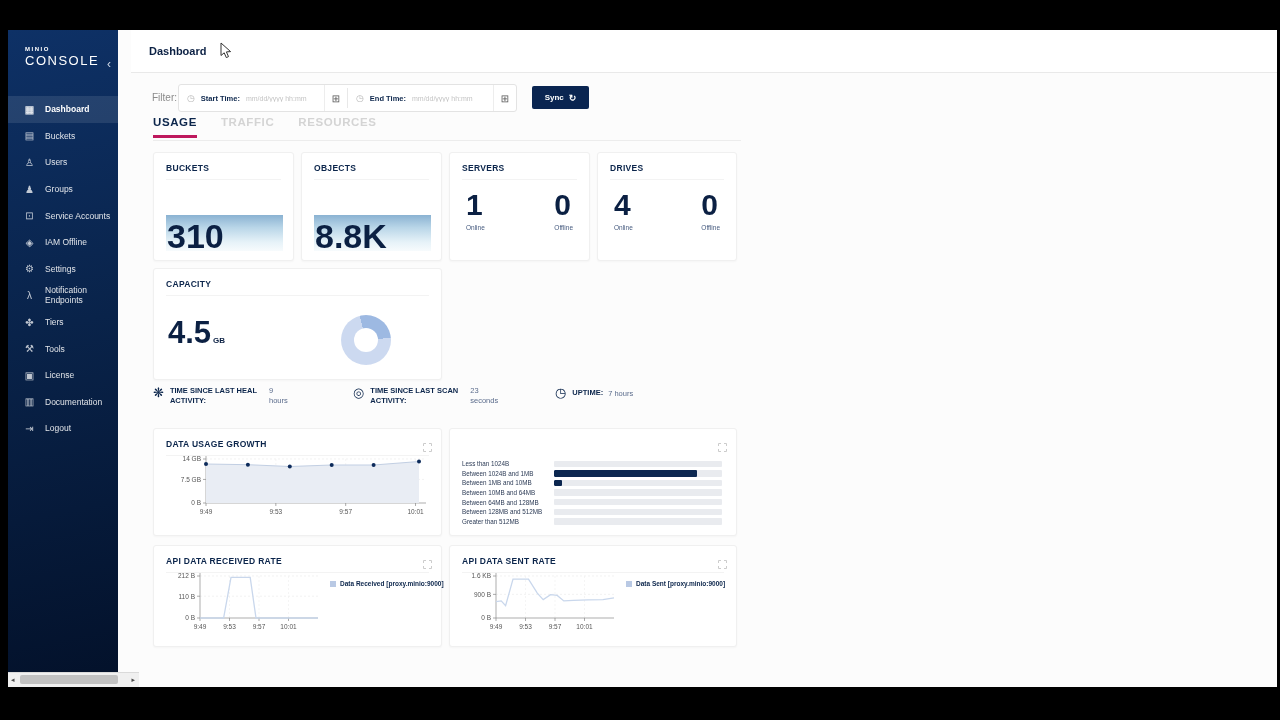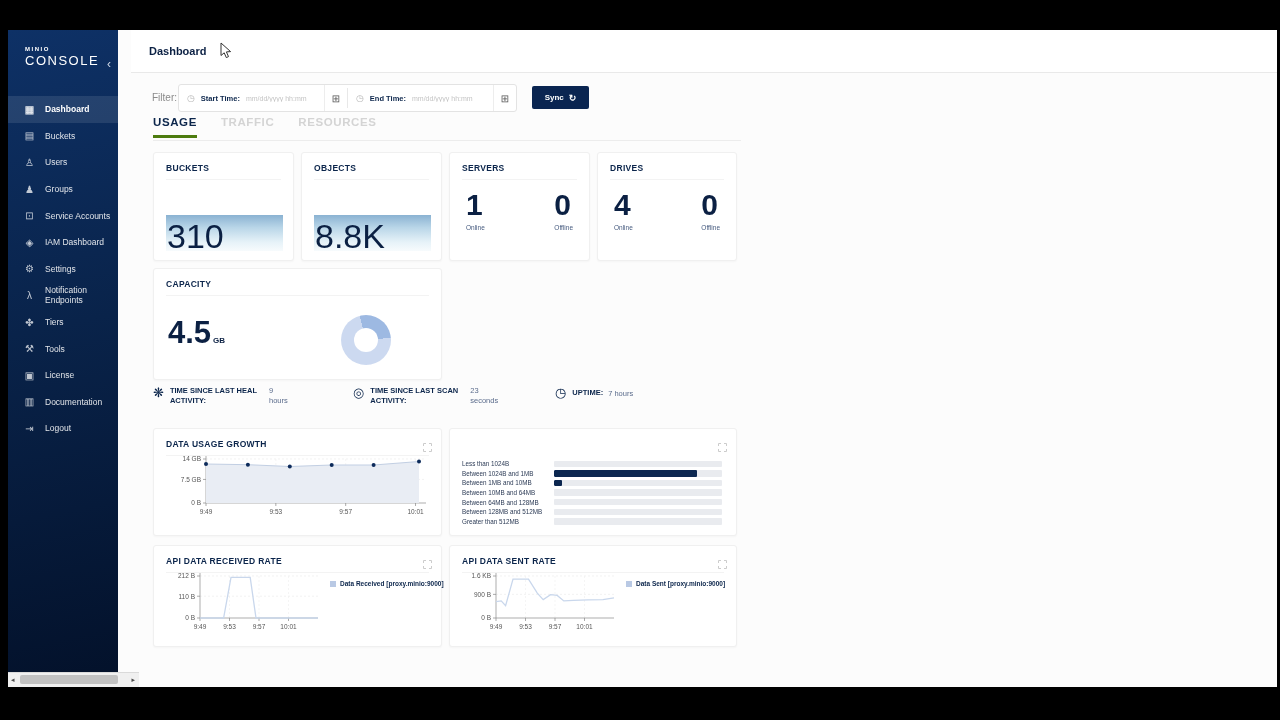--- a/index.html
+++ b/index.html
@@ -43,21 +43,21 @@
     border-left:1px solid #ededed;color:#555;font-size:10px;cursor:pointer;flex:none;}
   .dt-sep{width:1px;background:#e8e8e8;margin:3px 0;}
   .sync-btn{position:absolute;left:401px;top:56px;width:57px;height:23px;background:#0a2551;color:#fff;
     border:none;border-radius:2px;font-size:8px;font-weight:bold;display:flex;align-items:center;
     justify-content:center;gap:5px;cursor:pointer;font-family:"Liberation Sans",sans-serif;}
   .sync-ic{font-size:9px;}
 
   
   .tabs{position:absolute;left:22px;top:86px;display:flex;gap:24px;}
   .tab{font-size:11.5px;font-weight:bold;letter-spacing:.6px;color:#d4d4d4;padding-bottom:7px;cursor:pointer;}
-  .tab.active{color:#0b254b;border-bottom:3px solid #4d7c0f;}
+  .tab.active{color:#0b254b;border-bottom:3px solid #be185d;}
   .tab-rule{position:absolute;left:22px;top:110px;width:588px;height:1px;background:#ececec;}
 
   
   .card{position:absolute;background:#fff;border:1px solid #f0f0f0;border-radius:3px;
     box-shadow:0 1px 2px rgba(0,0,0,.03);}
   .card-title{font-size:8.5px;font-weight:bold;color:#0b254b;letter-spacing:.3px;
     margin:0 12px;padding:10px 0 6px;border-bottom:1px solid #f3f3f3;}
   .c-buckets{left:22px;top:122px;width:139px;height:107px;}
   .c-objects{left:170px;top:122px;width:139px;height:107px;}
   .c-servers{left:318px;top:122px;width:139px;height:107px;}
@@ -65,21 +65,21 @@
   .c-capacity{left:22px;top:238px;width:287px;height:110px;}
   .c-network{left:318px;top:238px;width:286px;height:110px;}
   .c-growth{left:22px;top:398px;width:287px;height:106px;}
   .c-objsize{left:318px;top:398px;width:286px;height:106px;}
   .c-recv{left:22px;top:515px;width:287px;height:100px;}
   .c-sent{left:318px;top:515px;width:286px;height:100px;}
 
   .hero{position:absolute;left:0;right:0;bottom:0;top:30px;}
   .hero-band{position:absolute;left:12px;right:10px;bottom:9px;height:36px;
     background:linear-gradient(180deg,#8ab2d2 0%,#b9d6e8 35%,#e6f2f8 75%,#f7fbfd 100%);}
-  .hero-num{position:absolute;left:13px;bottom:7px;font-size:34px;font-weight:normal;color:#0b2043;line-height:1;}
+  .hero-num{position:absolute;left:13px;bottom:7px;font-size:34px;font-weight:bold;color:#0b2043;line-height:1;}
 
   .duo{display:flex;justify-content:space-between;padding:10px 16px 0;}
   .duo-num{font-size:30px;font-weight:bold;color:#0b2043;line-height:1;}
   .duo-label{font-size:6.5px;color:#44597e;margin-top:4px;}
 
   .cap-val{position:absolute;left:14px;top:48px;}
   .big-num{font-size:31px;font-weight:bold;color:#0b2043;line-height:1;}
   .big-unit{font-size:8px;font-weight:bold;color:#0b2043;margin-left:2px;}
   .donut{position:absolute;left:187px;top:46px;width:50px;height:50px;border-radius:50%;
     background:conic-gradient(from -15deg,#9db9e2 0deg 100deg,#ccd9f0 100deg 360deg);}
@@ -141,21 +141,21 @@
         <div class="nav-item">
           <span class="nicon">♟</span>
           <span>Groups</span>
         </div>
         <div class="nav-item">
           <span class="nicon">⊡</span>
           <span>Service Accounts</span>
         </div>
         <div class="nav-item">
           <span class="nicon">◈</span>
-          <span>IAM Dashboard</span>
+          <span>IAM Offline</span>
         </div>
         <div class="nav-item">
           <span class="nicon">⚙</span>
           <span>Settings</span>
         </div>
         <div class="nav-item">
           <span class="nicon">λ</span>
           <span>Notification Endpoints</span>
         </div>
         <div class="nav-item">

